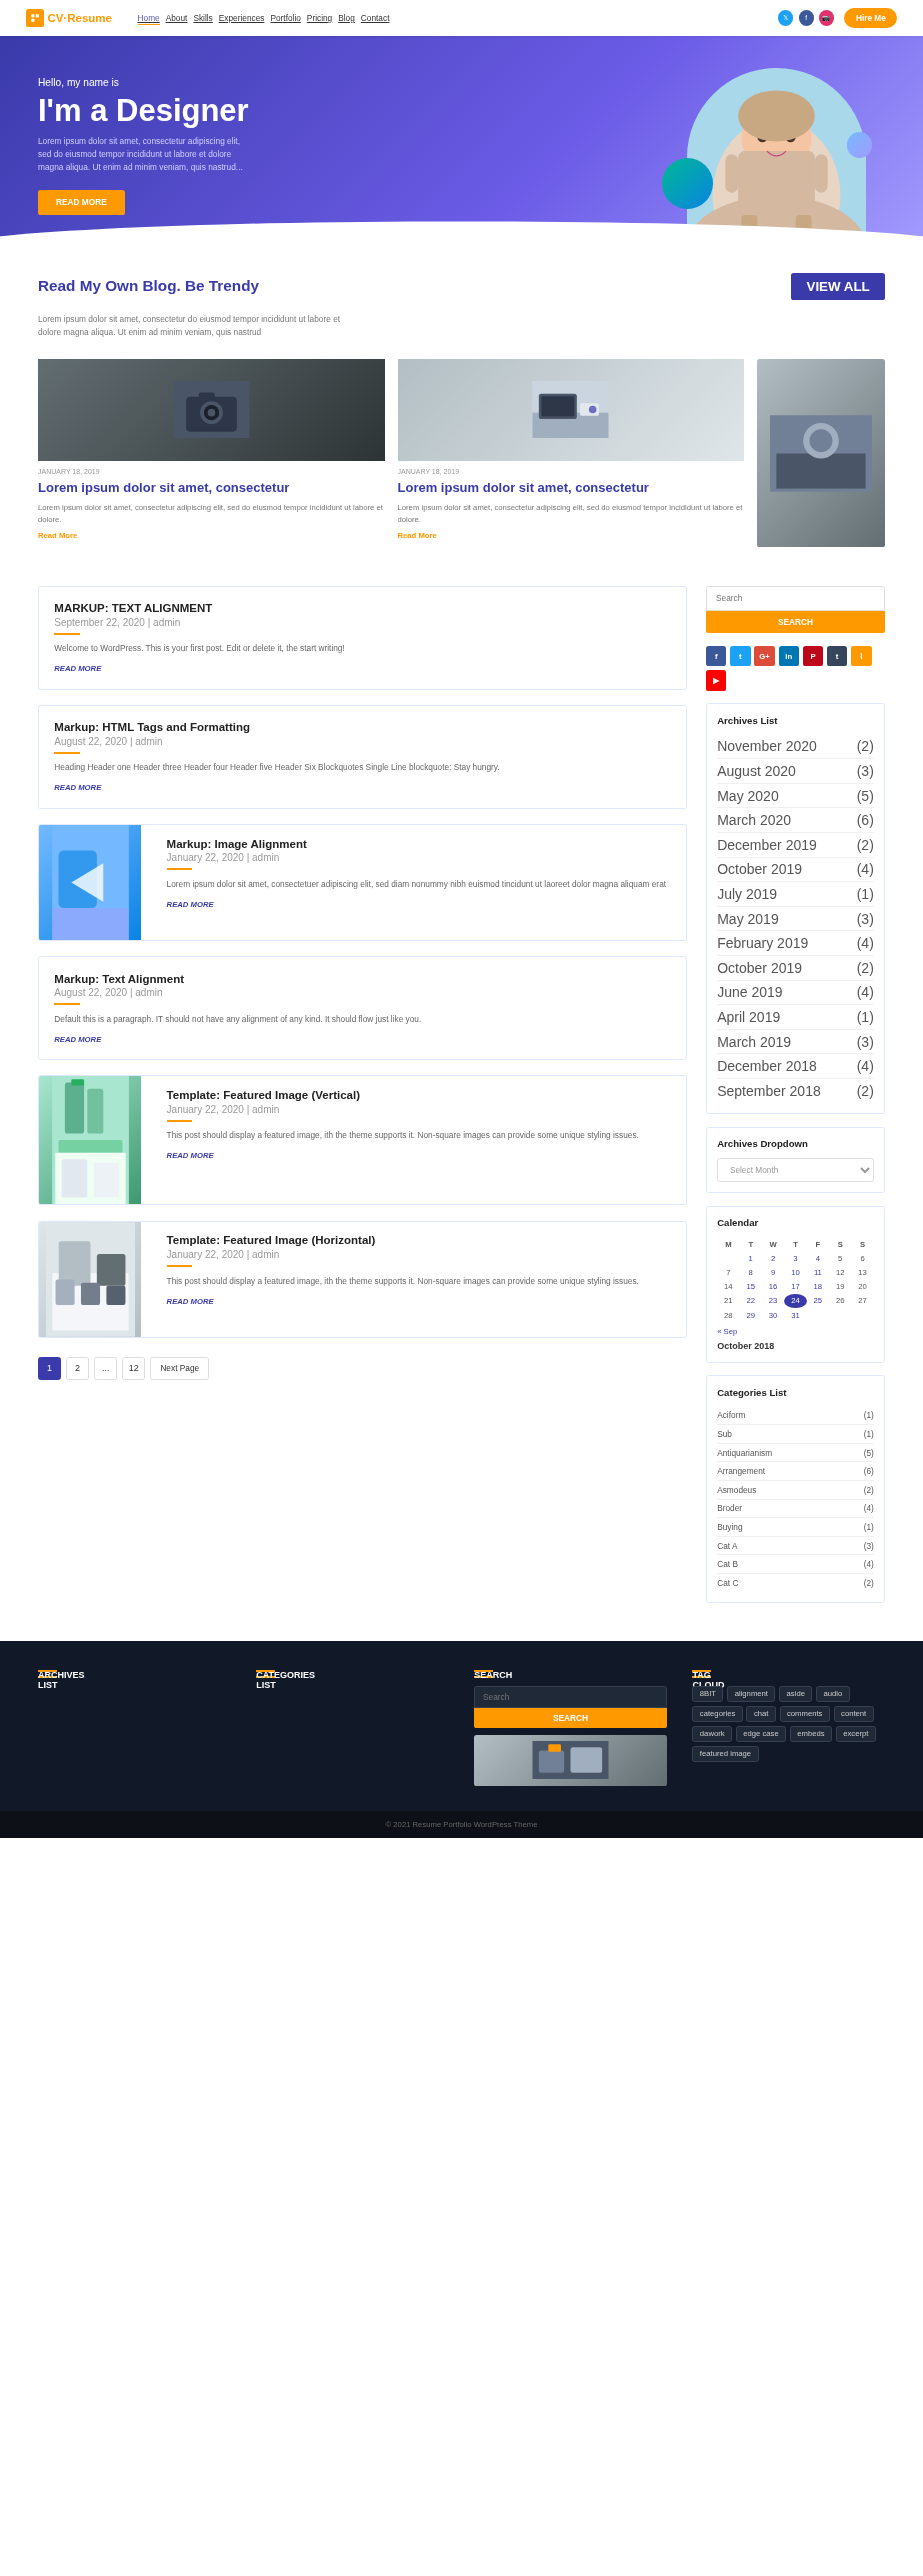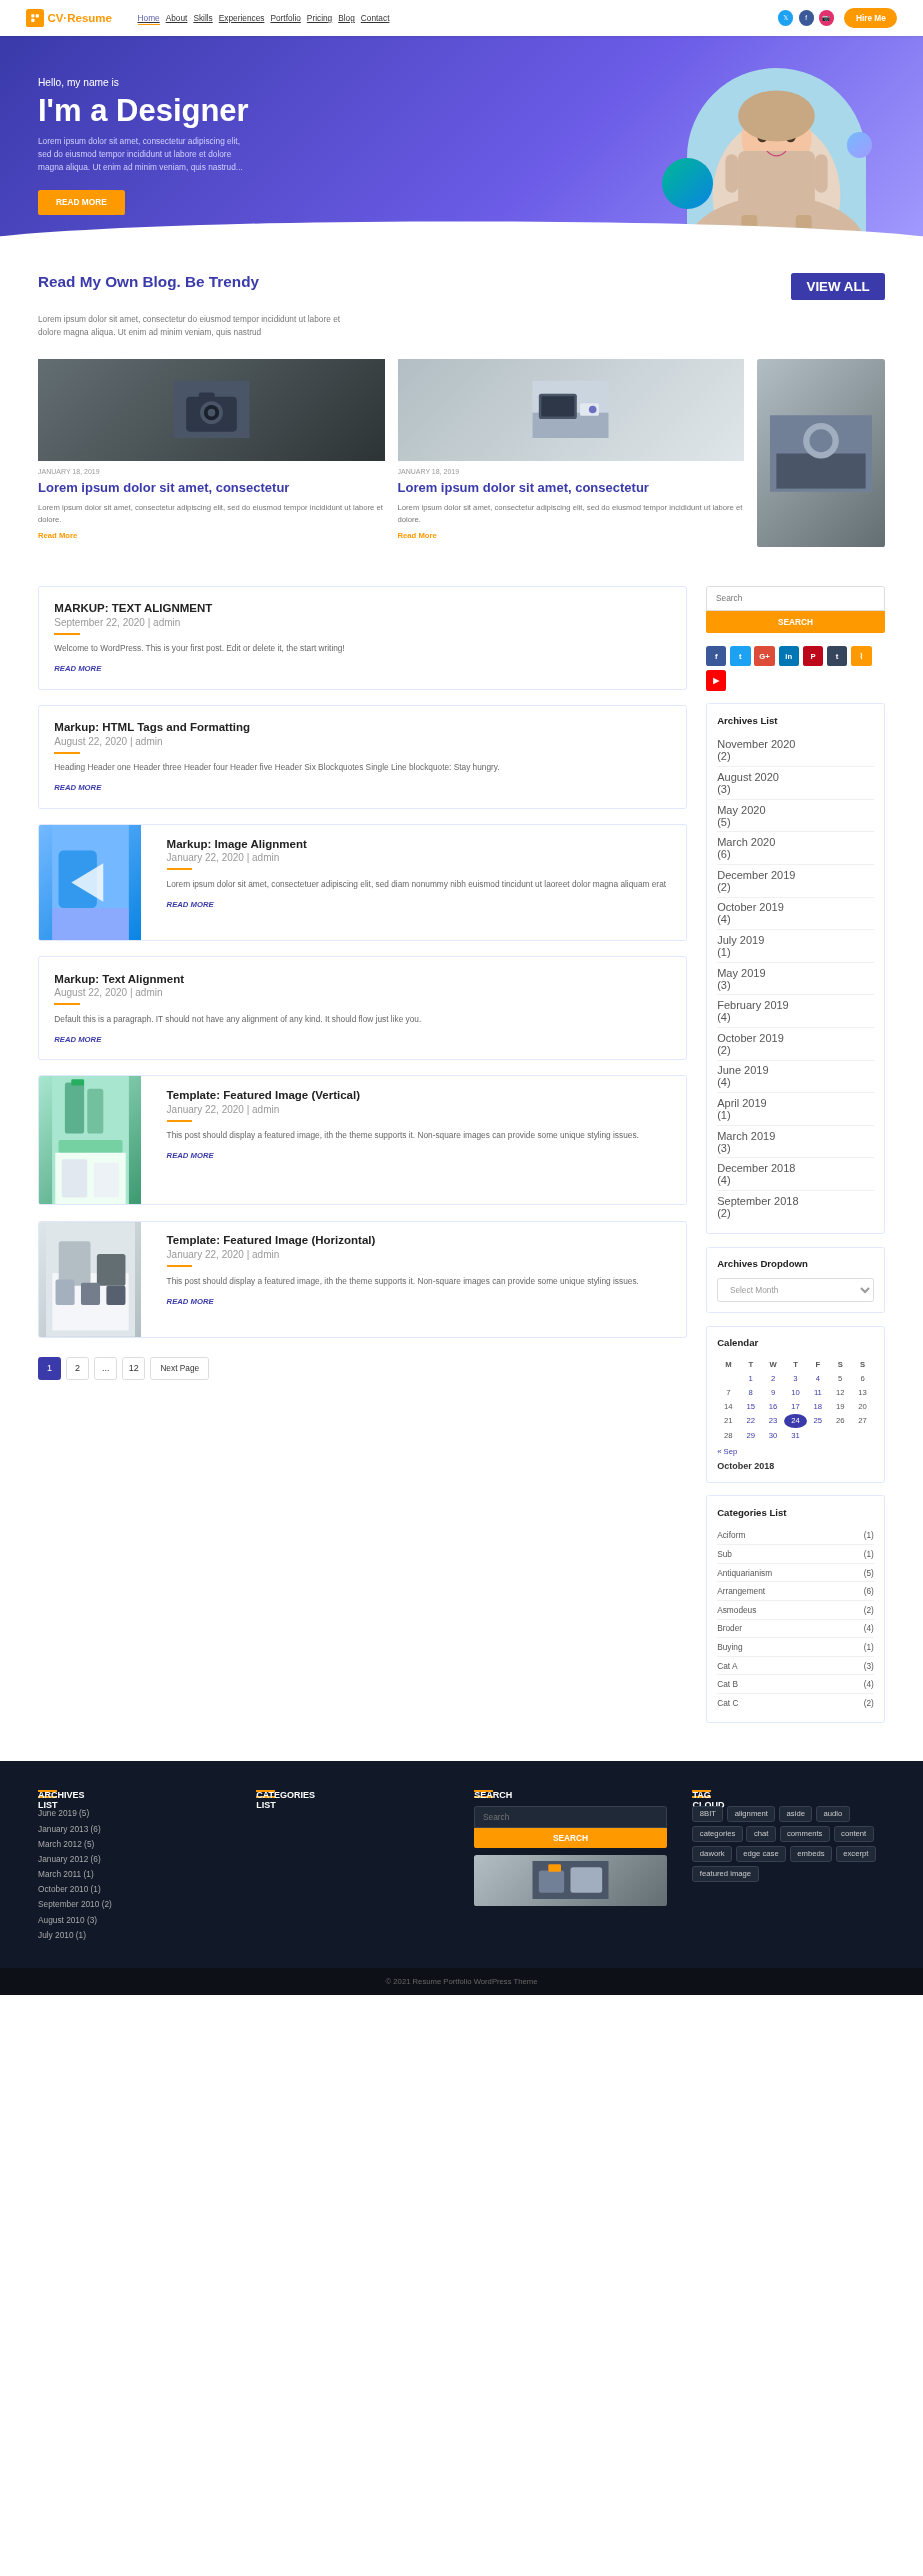--- a/index.html
+++ b/index.html
@@ -26,21 +26,21 @@
     .hero-desc { font-size: 8.3px; color: #d0d0ff; line-height: 1.6; max-width: 217px; margin-bottom: 15.3px; }
     .read-more-btn { background: #f90; color: #fff; border: none; padding: 7.7px 18px; border-radius: 2.6px; font-weight: 700; font-size: 8.3px; cursor: pointer; }
     .hero-right { width: 217px; display: flex; align-items: flex-end; justify-content: center; position: relative; }
     .hero-img-circle { width: 179px; height: 179px; border-radius: 50% 50% 0 0; background: #a8d8ea; overflow: hidden; display: flex; align-items: flex-end; justify-content: center; }
     .hero-blob { position: absolute; width: 51px; height: 51px; background: linear-gradient(135deg, #00b894, #0984e3); border-radius: 50%; bottom: 38px; left: -6.4px; }
     .hero-blob2 { position: absolute; width: 25.6px; height: 25.6px; background: linear-gradient(135deg, #74b9ff, #a29bfe); border-radius: 50%; bottom: 89px; right: 12.8px; }
     .hero-wave { position: absolute; bottom: 0; left: 0; right: 0; height: 25.6px; background: #fff; clip-path: ellipse(55% 100% at 50% 100%); }
 
     
     .blog-section { padding: 25.6px 38px; }
-    .blog-header { display: flex; justify-content: space-between; margin-bottom: 12.8px; }
+    .blog-header { display: flex; align-items: center; justify-content: space-between; margin-bottom: 12.8px; }
     .blog-header h2 { font-size: 15.3px; font-weight: 800; color: #3a3aaa; }
     .view-all-btn { background: #3a3aaa; color: #fff; border: none; padding: 6.4px 15.3px; border-radius: 2.6px; font-weight: 700; cursor: pointer; }
     .blog-desc { color: #777; font-size: 8.3px; max-width: 319px; margin-bottom: 19px; line-height: 1.6; }
     .blog-cards { display: flex; gap: 12.8px; }
     .blog-card { flex: 1; border: none; overflow: hidden; }
     .blog-card-img { width: 100%; height: 102px; object-fit: cover; background: #ccc; }
     .blog-card-img.photo { background: linear-gradient(135deg, #636e72, #2d3436); display: flex; align-items: center; justify-content: center; }
     .blog-card-img.desk { background: linear-gradient(135deg, #b2bec3, #dfe6e9); display: flex; align-items: center; justify-content: center; }
     .blog-card-content { padding: 7.7px 0; }
     .blog-date { color: #999; font-size: 7px; margin-bottom: 3.8px; }
@@ -84,21 +84,21 @@
     .soc-tw { background: #1da1f2; }
     .soc-gp { background: #dd4b39; }
     .soc-li { background: #0077b5; }
     .soc-pi { background: #bd081c; }
     .soc-tu { background: #35465c; }
     .soc-rss { background: #f90; }
     .soc-yt { background: #ff0000; }
 
     .sidebar-widget { border: 0.6px solid #e0e8ff; border-radius: 2.6px; padding: 10.2px; margin-bottom: 12.8px; }
     .widget-title { font-size: 9.6px; font-weight: 800; color: #222; margin-bottom: 9px; }
-    .archive-item { display: flex; justify-content: space-between; padding: 3.8px 0; border-bottom: 0.6px solid #f0f0f0; font-size: 11px; color: #555; flex-direction: column; }
+    .archive-item { display: flex; justify-content: space-between; padding: 3.8px 0; border-bottom: 0.6px solid #f0f0f0; font-size: 14px; color: #555; }
     .archive-item:last-child { border-bottom: none; }
 
     .dropdown-select { width: 100%; border: 0.6px solid #ddd; padding: 5.1px 7.7px; font-size: 8.3px; border-radius: 2.6px; color: #999; background: #fff; cursor: pointer; }
 
     
     .calendar-table { width: 100%; border-collapse: collapse; font-size: 7.7px; }
     .calendar-table th { padding: 2.6px; text-align: center; color: #555; font-weight: 700; }
     .calendar-table td { padding: 2.6px; text-align: center; color: #555; }
     .calendar-table td.today { background: #3a3aaa; color: #fff; border-radius: 50%; }
     .calendar-table td.link { color: #3a3aaa; cursor: pointer; }
@@ -556,31 +556,20 @@
 </div>
 
 <div class="footer-dark">
   <div class="footer-grid">
 
     <div>
       <div class="footer-col-title">
         <span>ARCHIVES LIST</span>
         <span></span>
       </div>
-      <ul class="footer-list">
-        <li>June 2019 (5)</li>
-        <li>January 2013 (6)</li>
-        <li>March 2012 (5)</li>
-        <li>January 2012 (6)</li>
-        <li>March 2011 (1)</li>
-        <li>October 2010 (1)</li>
-        <li>September 2010 (2)</li>
-        <li>August 2010 (3)</li>
-        <li>July 2010 (1)</li>
-      </ul>
     </div>
 
     <div>
       <div class="footer-col-title">
         <span>CATEGORIES LIST</span>
         <span></span>
       </div>
     </div>
 
     <div>

